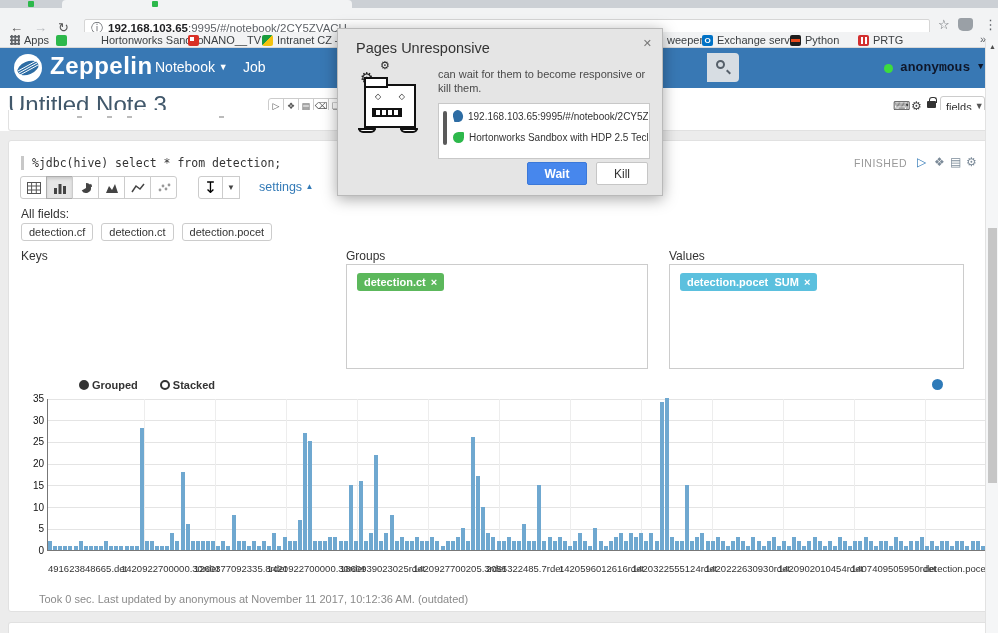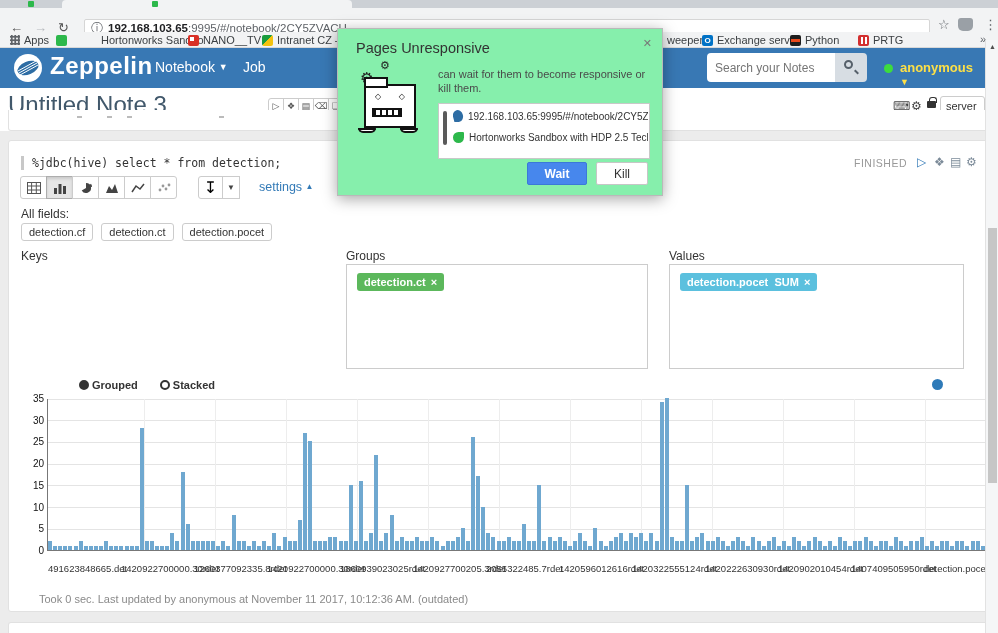--- a/index.html
+++ b/index.html
@@ -46,21 +46,21 @@
   .navmenu { top:11px; font-size:14px; color:#fff; }
   #menu-notebook { left:155px; }
   #menu-job { left:243px; }
   .caret { font-size:9px; vertical-align:2px; }
   #searchwrap { left:707px; top:5px; width:160px; height:29px; display:flex; }
   #search-input { width:128px; height:29px; border:none; border-radius:4px 0 0 4px; padding:0 8px; font-size:12px; color:#555; font-family:"Liberation Sans",sans-serif; }
   #search-btn { width:32px; height:29px; background:#d7dde3; border:none; border-radius:0 4px 4px 0; position:relative; }
   .mag { position:absolute; left:9px; top:7px; width:9px; height:9px; border:2px solid #56606a; border-radius:50%; }
   .mag::after { content:""; position:absolute; left:8px; top:9px; width:5px; height:2px; background:#56606a; transform:rotate(45deg); }
   #userdot { left:884px; top:16px; width:9px; height:9px; background:#3ddc3d; border-radius:50%; }
-  #username { left:900px; top:12px; font-size:13px; font-weight:bold; color:#fde047; }
+  #username { left:900px; top:12px; font-size:13px; font-weight:bold; color:#0f172a;font-family:Liberation Mono, monospace; }
 
   
   #noteheader { left:0; top:88px; width:985px; height:37px; background:#fff; }
   #note-title { left:8px; top:3px; font-size:24px; color:#41586b; }
   .btngroup { position:absolute; display:flex; }
   .xsbtn { width:16px; height:17px; border:1px solid #ccc; background:#fff; margin-left:-1px; font-size:9px; line-height:15px; text-align:center; color:#555; }
   .xsbtn:first-child { border-radius:3px 0 0 3px; margin-left:0; }
   .xsbtn:last-child { border-radius:0 3px 3px 0; }
   #rev-dd { position:relative; width:40px; border:1px solid #ccc; background:#fff; border-radius:0 3px 3px 0; font-size:10px; line-height:15px; color:#333; padding-left:5px; }
   #noteheader .rtico { top:11px; font-size:12px; color:#444; }
@@ -123,21 +123,21 @@
 
   #para-footer { left:30px; top:452px; font-size:11px; color:#8a8a8a; }
   #nextpara { left:8px; top:622px; width:982px; height:11px; background:#fff; border:1px solid #e1e1e1; border-bottom:none; border-radius:3px 3px 0 0; }
 
   
   #scrollbar { left:985px; top:40px; width:13px; height:593px; background:#f5f6f7; border-left:1px solid #e2e2e2; }
   #sb-up { position:absolute; left:3px; top:3px; font-size:7px; color:#505050; }
   #sb-thumb { position:absolute; left:2px; top:188px; width:9px; height:255px; background:#c6c6c6; }
 
   
-  #dialog { left:337px; top:28px; width:326px; height:168px; background:#86efac; border:1px solid #b9b9b9; box-shadow:0 3px 14px rgba(0,0,0,.35); z-index:50; }
+  #dialog { left:337px; top:28px; width:326px; height:168px; background:#e5e5e5; border:1px solid #b9b9b9; box-shadow:0 3px 14px rgba(0,0,0,.35); z-index:50; }
   #dlg-title { position:absolute; left:18px; top:11px; font-size:14.5px; color:#333; }
   #dlg-close { position:absolute; right:10px; top:8px; font-size:11px; color:#777; }
   #dlg-gear1 { position:absolute; left:22px; top:40px; font-size:15px; color:#222; }
   #dlg-gear2 { position:absolute; left:42px; top:30px; font-size:11px; color:#222; }
   #dead-file { position:absolute; left:26px; top:55px; width:52px; height:44px; border:2px solid #111; background:#fff; }
   #dead-file::before { content:""; position:absolute; left:-2px; top:-9px; width:20px; height:7px; border:2px solid #111; background:#fff; }
   #dead-file .eye { position:absolute; top:6px; font-size:8px; color:#111; }
   #dead-file .mouth { position:absolute; left:6px; top:22px; width:30px; height:9px; border:2px solid #111; background:repeating-linear-gradient(90deg,#111 0 2px,#fff 2px 6px); }
   #dead-file .arm { position:absolute; bottom:-7px; width:18px; height:5px; border:2px solid #111; border-radius:0 0 6px 6px; background:#fff; }
   #dlg-msg { position:absolute; left:100px; top:38px; width:212px; font-size:11px; color:#4a4a4a; line-height:14px; }
@@ -214,21 +214,20 @@
   <span id="logo" class="abs">
     <svg width="28" height="28" viewBox="0 0 28 28">
         <ellipse cx="14" cy="14" rx="11" ry="6.5" transform="rotate(-22 14 14)" fill="#2e6da4"></ellipse>
         <path d="M5 19 L23 9 M6 21 L24 11 M4 17 L22 7" stroke="#fff" stroke-width="1"></path>
       </svg>
   </span>
   <span id="brand" class="abs">Zeppelin</span>
   <span id="menu-notebook" class="abs navmenu"><span>Notebook</span> <span class="caret">▼</span></span>
   <span id="menu-job" class="abs navmenu">Job</span>
   <span id="searchwrap" class="abs">
-    <input id="search-input" placeholder="Search your Notes" style="">
     <button id="search-btn">
         <span class="mag"></span>
       </button>
   </span>
   <span id="userdot" class="abs"></span>
   <span id="username" class="abs"><span>anonymous</span> <span class="caret">▼</span></span>
 </div>
 
 <div id="noteheader" class="abs">
   <span id="note-title" class="abs">Untitled Note 3</span>
@@ -241,21 +240,21 @@
     <span class="xsbtn">↧</span>
   </span>
   <span class="btngroup" style="left:383px; top:10px;">
     <span class="xsbtn">▤</span>
     <span class="xsbtn">⊘</span>
     <span id="rev-dd"><span>Head</span></span>
   </span>
   <span id="kb-icon" class="abs rtico">⌨</span>
   <span id="gear2-icon" class="abs rtico">⚙</span>
   <span id="lock-icon" class="abs"></span>
-  <span id="interp-dd" class="abs"><span>server</span> <span class="caret" style="color:#555;">▼</span></span>
+  <span id="interp-dd" class="abs"><span>fields</span> <span class="caret" style="color:#555;">▼</span></span>
 </div>
 
 <div id="prevpara" class="abs">
   <i style="left:68px;"></i>
     <i style="left:98px;"></i>
     <i style="left:118px;"></i>
     <i style="left:210px;"></i>
 </div>
 
 <div id="pagebg" class="abs"></div>

